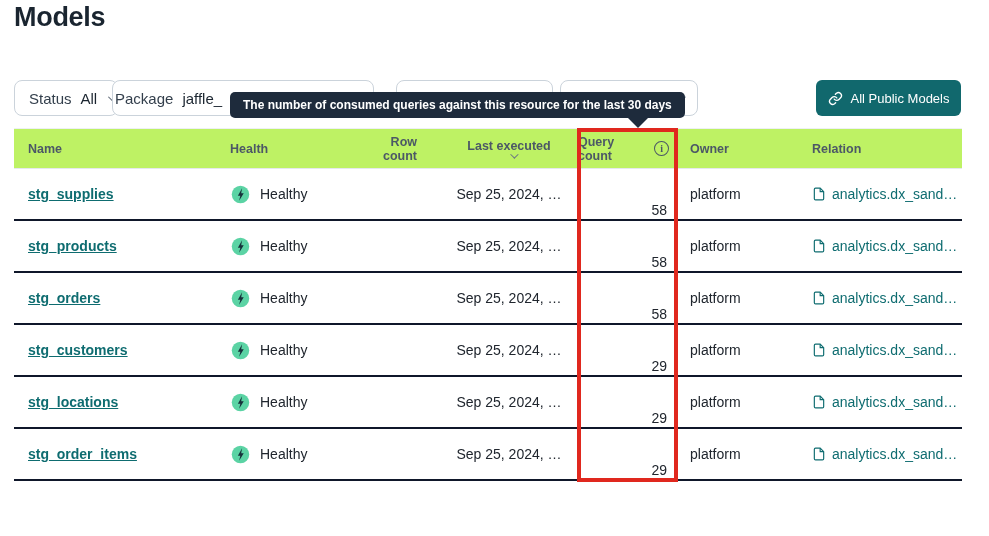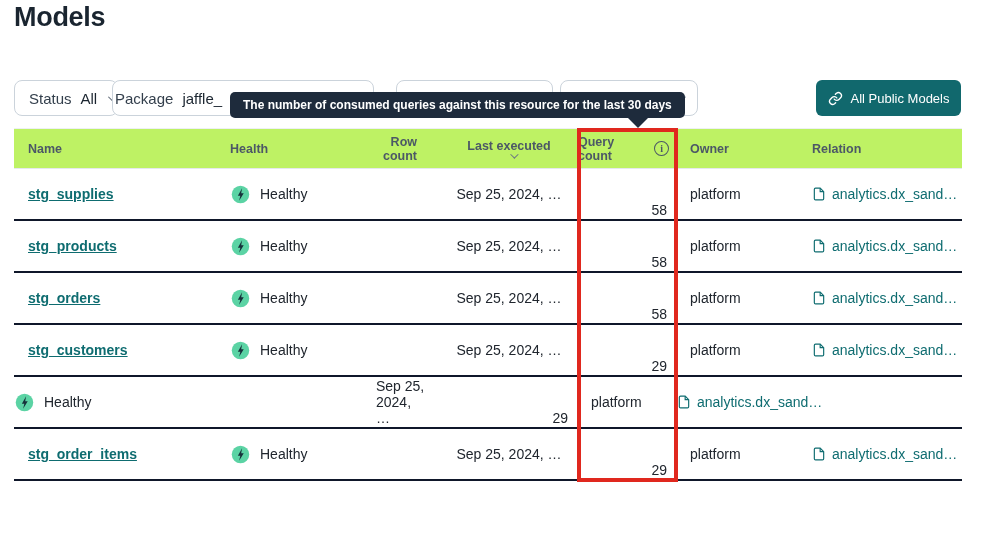--- a/index.html
+++ b/index.html
@@ -332,20 +332,21 @@
             <svg width="14" height="14" viewBox="0 0 24 24" fill="none" stroke="#0E6C70" stroke-width="2">
               <path d="M14 2H6a2 2 0 0 0-2 2v16a2 2 0 0 0 2 2h12a2 2 0 0 0 2-2V8z"></path>
               <polyline points="14 2 14 8 20 8"></polyline>
             </svg>
           </span>
         <a class="relation-link">analytics.dx_sand…</a>
       </div>
     </div>
 
     <div class="trow">
+      <div class="c-name"><a class="model-link">stg_locations</a></div>
       <div class="c-health">
         <span class="health-badge">
             <svg viewBox="0 0 24 24" width="21" height="21">
               <circle cx="12" cy="12" r="10" fill="#5BD3A4"></circle>
               <path d="M13.8 4.8 9 13.3h2.8L10.4 19l5.3-8.4h-2.9l1-5.8z" fill="#16313A"></path>
             </svg>
           </span>
         <span>Healthy</span>
       </div>
       <div class="c-rowcount"></div>

